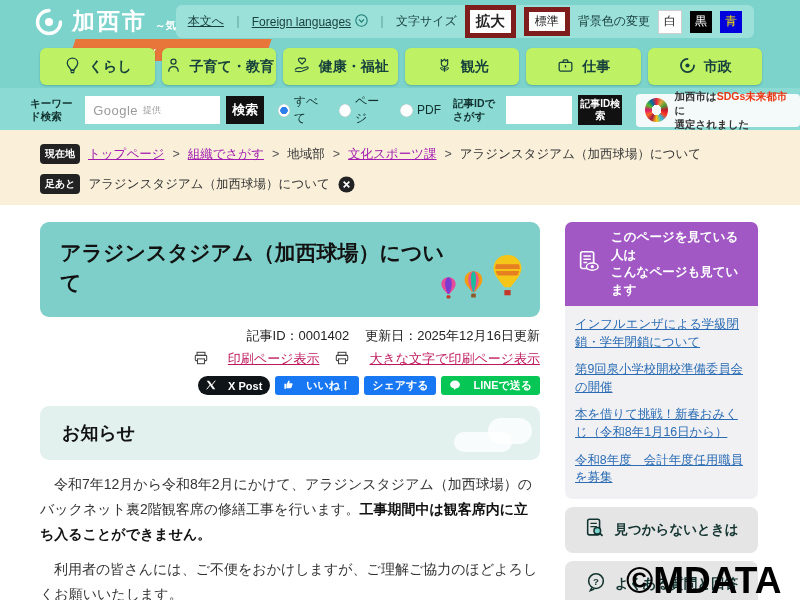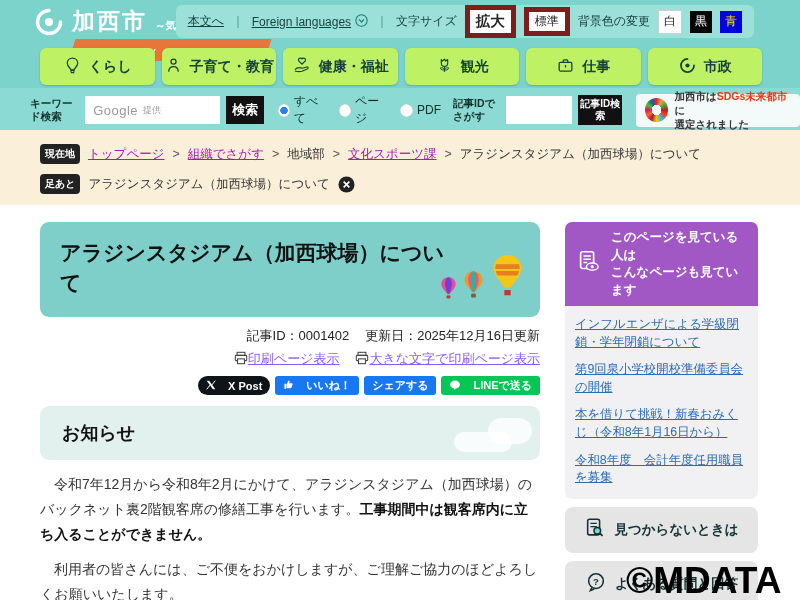--- a/index.html
+++ b/index.html
@@ -67,21 +67,21 @@
   .crumb-sep{color:#555;}
 
   
   .leftcol{position:absolute;left:40px;top:222px;width:500px;}
   .titlebox{position:relative;background:#7ecfc9;border-radius:9px;padding:16px 20px;min-height:63px;}
   .pagetitle{font-size:21px;font-weight:bold;color:#121212;line-height:1.45;width:400px;}
   .balloons{position:absolute;right:14px;bottom:10px;display:flex;align-items:flex-end;gap:3px;}
   .meta-row{margin-top:10px;text-align:right;font-size:13px;color:#222;}
   .meta-row .gap{display:inline-block;width:16px;}
   .print-row{margin-top:5px;display:flex;justify-content:flex-end;gap:16px;font-size:13px;}
-  .print-link{color:#8b5cf6;text-decoration:underline;cursor:pointer;display:flex;align-items:center;gap:0;}
+  .print-link{color:#be185d;text-decoration:underline;cursor:pointer;display:flex;align-items:center;gap:20px;}
   .social-row{margin-top:8px;display:flex;justify-content:flex-end;gap:5px;}
   .soc{height:19px;display:flex;align-items:center;gap:12px;color:#fff;font-size:11px;font-weight:bold;cursor:pointer;padding:0 8px;}
   .soc-x{background:#0f1419;border-radius:10px;}
   .soc-like,.soc-share{background:#1877f2;border-radius:3px;}
   .soc-line{background:#06c755;border-radius:3px;}
   .secheader{position:relative;margin-top:11px;background:#e2f1ee;border-radius:9px;height:54px;display:flex;align-items:center;
     padding:0 22px;font-size:18px;font-weight:bold;color:#121212;overflow:hidden;}
   .cloud{position:absolute;background:rgba(255,255,255,.8);border-radius:30px;}
   .para{margin:12px 0 0 0;font-size:14px;color:#333;line-height:1.8;text-indent:1em;}
   .para b{color:#111;}

